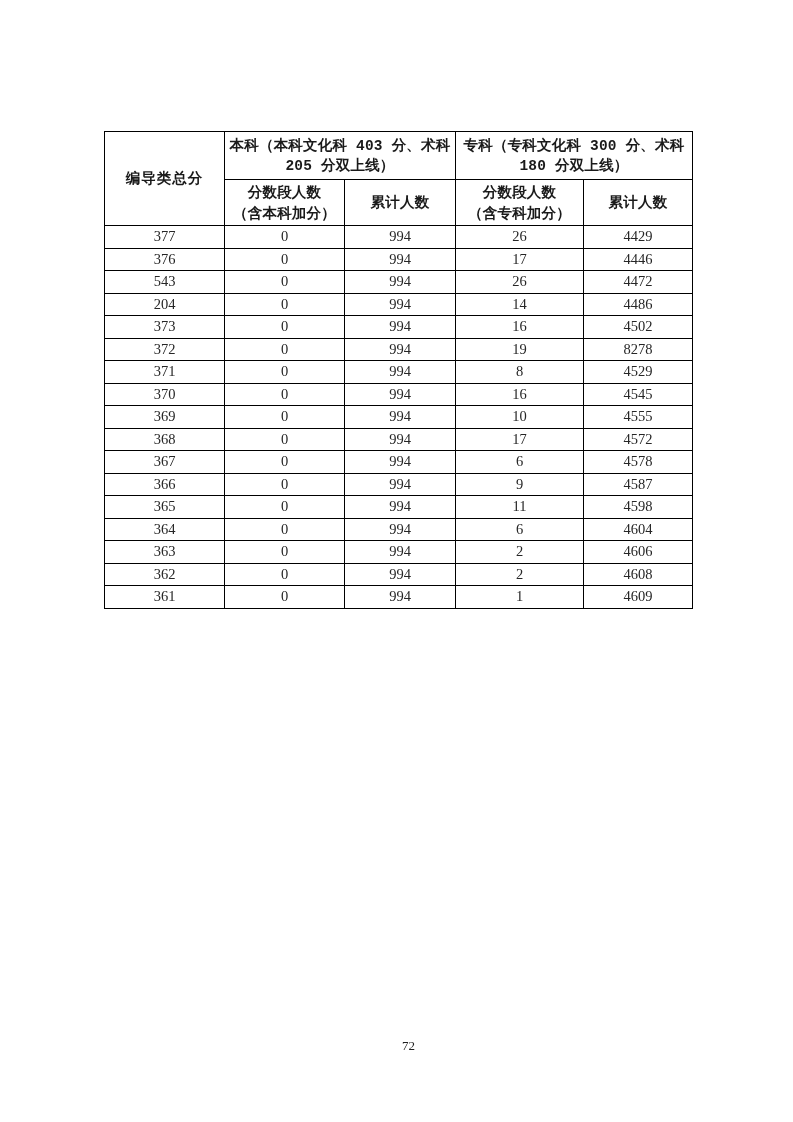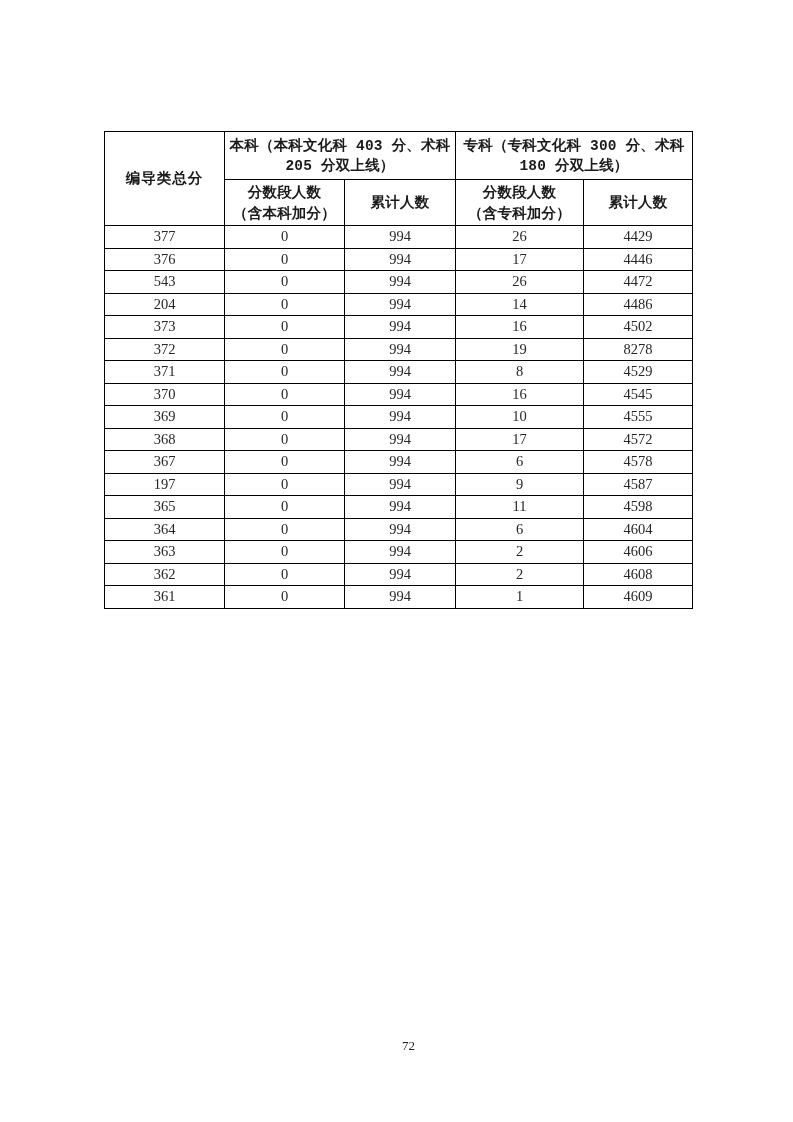--- a/index.html
+++ b/index.html
@@ -212,21 +212,21 @@
           <td>4572</td>
         </tr>
         <tr>
           <td>367</td>
           <td>0</td>
           <td>994</td>
           <td>6</td>
           <td>4578</td>
         </tr>
         <tr>
-          <td>197</td>
+          <td>366</td>
           <td>0</td>
           <td>994</td>
           <td>9</td>
           <td>4587</td>
         </tr>
         <tr>
           <td>365</td>
           <td>0</td>
           <td>994</td>
           <td>11</td>

